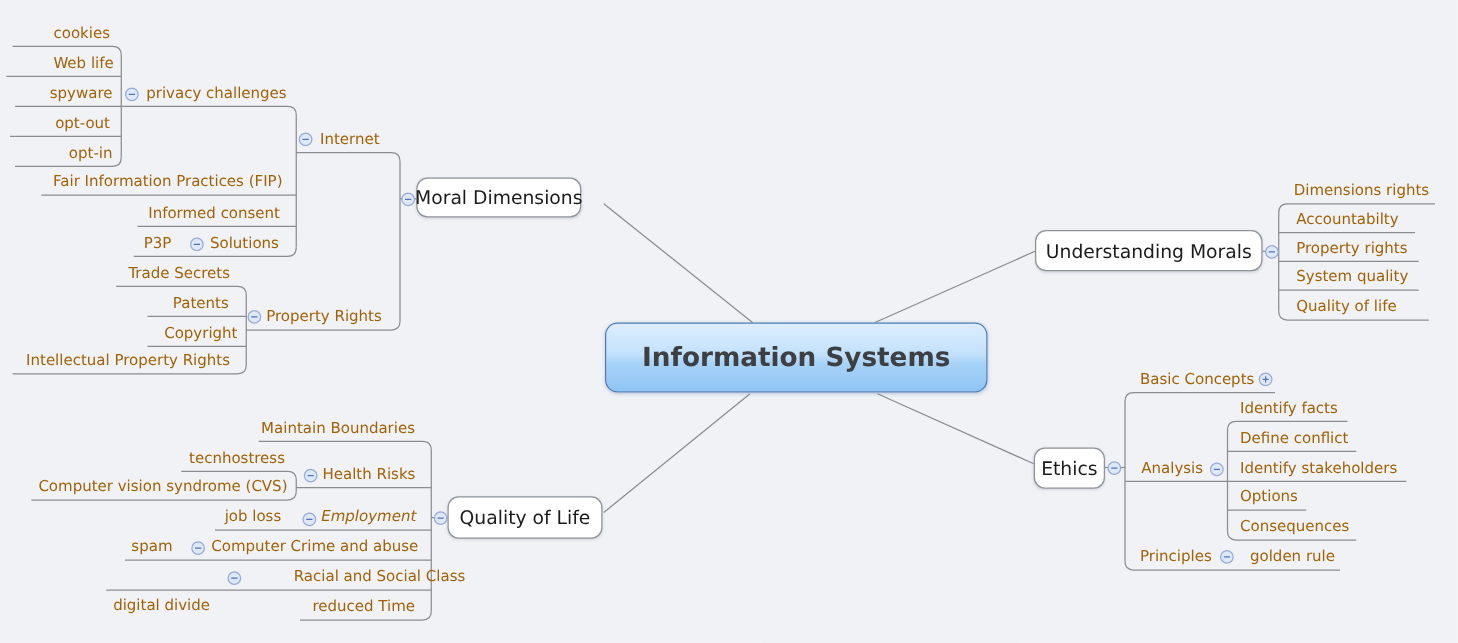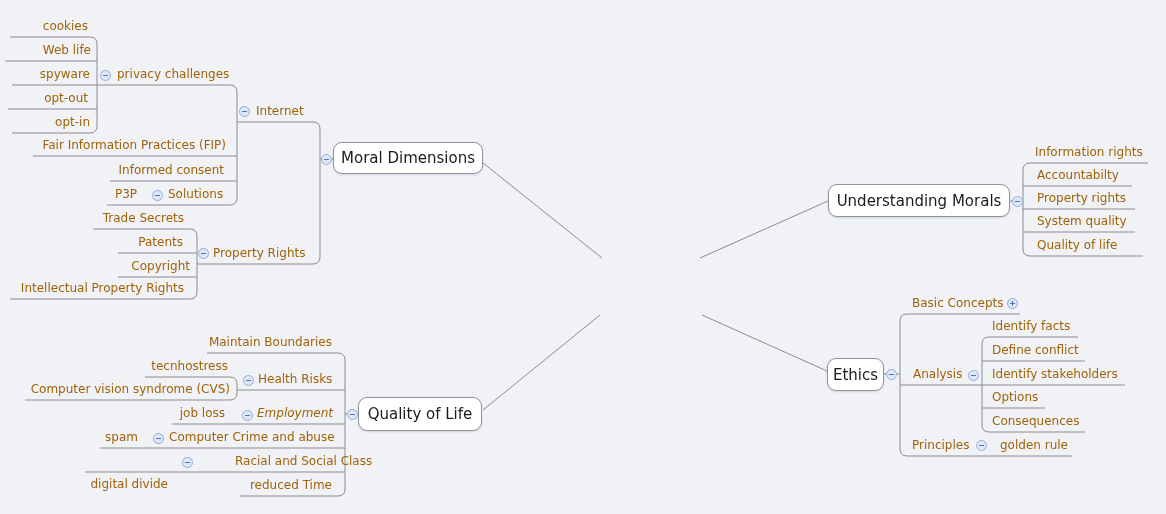--- a/index.html
+++ b/index.html
@@ -99,22 +99,23 @@
       <path d="M172 424 H345"></path>
       <path d="M100 448 H345"></path>
       <path d="M85 472 H345"></path>
       <path d="M240 496 H338 Q345 496 345 489"></path>
 
       <path d="M145 377 H230 Q237 377 237 384 V393"></path>
       <path d="M25 400 H230 Q237 400 237 393"></path>
     </g>
   </svg>
 
+  <div class="central">Information Systems</div>
 
-  <div class="box" style="left:333px;top:142px;width:150px;height:32px;">Moral Dimensions</div>
+  <div class="box" style="left:333px;top:142px;width:132px;height:32px;">Moral Dimensions</div>
   <div class="box" style="left:828px;top:184px;width:182px;height:33px;">Understanding Morals</div>
   <div class="box" style="left:827px;top:358px;width:57px;height:33px;">Ethics</div>
   <div class="box" style="left:358px;top:397px;width:124px;height:34px;">Quality of Life</div>
 
   <div class="label" style="right:1078px;top:19px;">cookies</div>
   <div class="label" style="right:1075px;top:43px;">Web life</div>
   <div class="label" style="right:1076px;top:67px;">spyware</div>
   <div class="label" style="left:117px;top:67px;">privacy challenges</div>
   <div class="label" style="right:1078px;top:91px;">opt-out</div>
   <div class="label" style="right:1076px;top:115px;">opt-in</div>
@@ -123,21 +124,21 @@
   <div class="label" style="right:942px;top:163px;">Informed consent</div>
   <div class="label" style="left:115px;top:187px;">P3P</div>
   <div class="label" style="left:168px;top:187px;">Solutions</div>
 
   <div class="label" style="right:982px;top:211px;">Trade Secrets</div>
   <div class="label" style="right:983px;top:235px;">Patents</div>
   <div class="label" style="left:213px;top:246px;">Property Rights</div>
   <div class="label" style="right:976px;top:259px;">Copyright</div>
   <div class="label" style="right:982px;top:281px;">Intellectual Property Rights</div>
 
-  <div class="label" style="left:1035px;top:145px;">Information rights</div>
+  <div class="label" style="left:1035px;top:145px;">Dimensions rights</div>
   <div class="label" style="left:1037px;top:168px;">Accountabilty</div>
   <div class="label" style="left:1037px;top:191px;">Property rights</div>
   <div class="label" style="left:1037px;top:214px;">System quality</div>
   <div class="label" style="left:1037px;top:238px;">Quality of life</div>
 
   <div class="label" style="left:912px;top:296px;">Basic Concepts</div>
   <div class="label" style="left:992px;top:319px;">Identify facts</div>
   <div class="label" style="left:992px;top:343px;">Define conflict</div>
   <div class="label" style="left:913px;top:367px;">Analysis</div>
   <div class="label" style="left:992px;top:367px;">Identify stakeholders</div>

